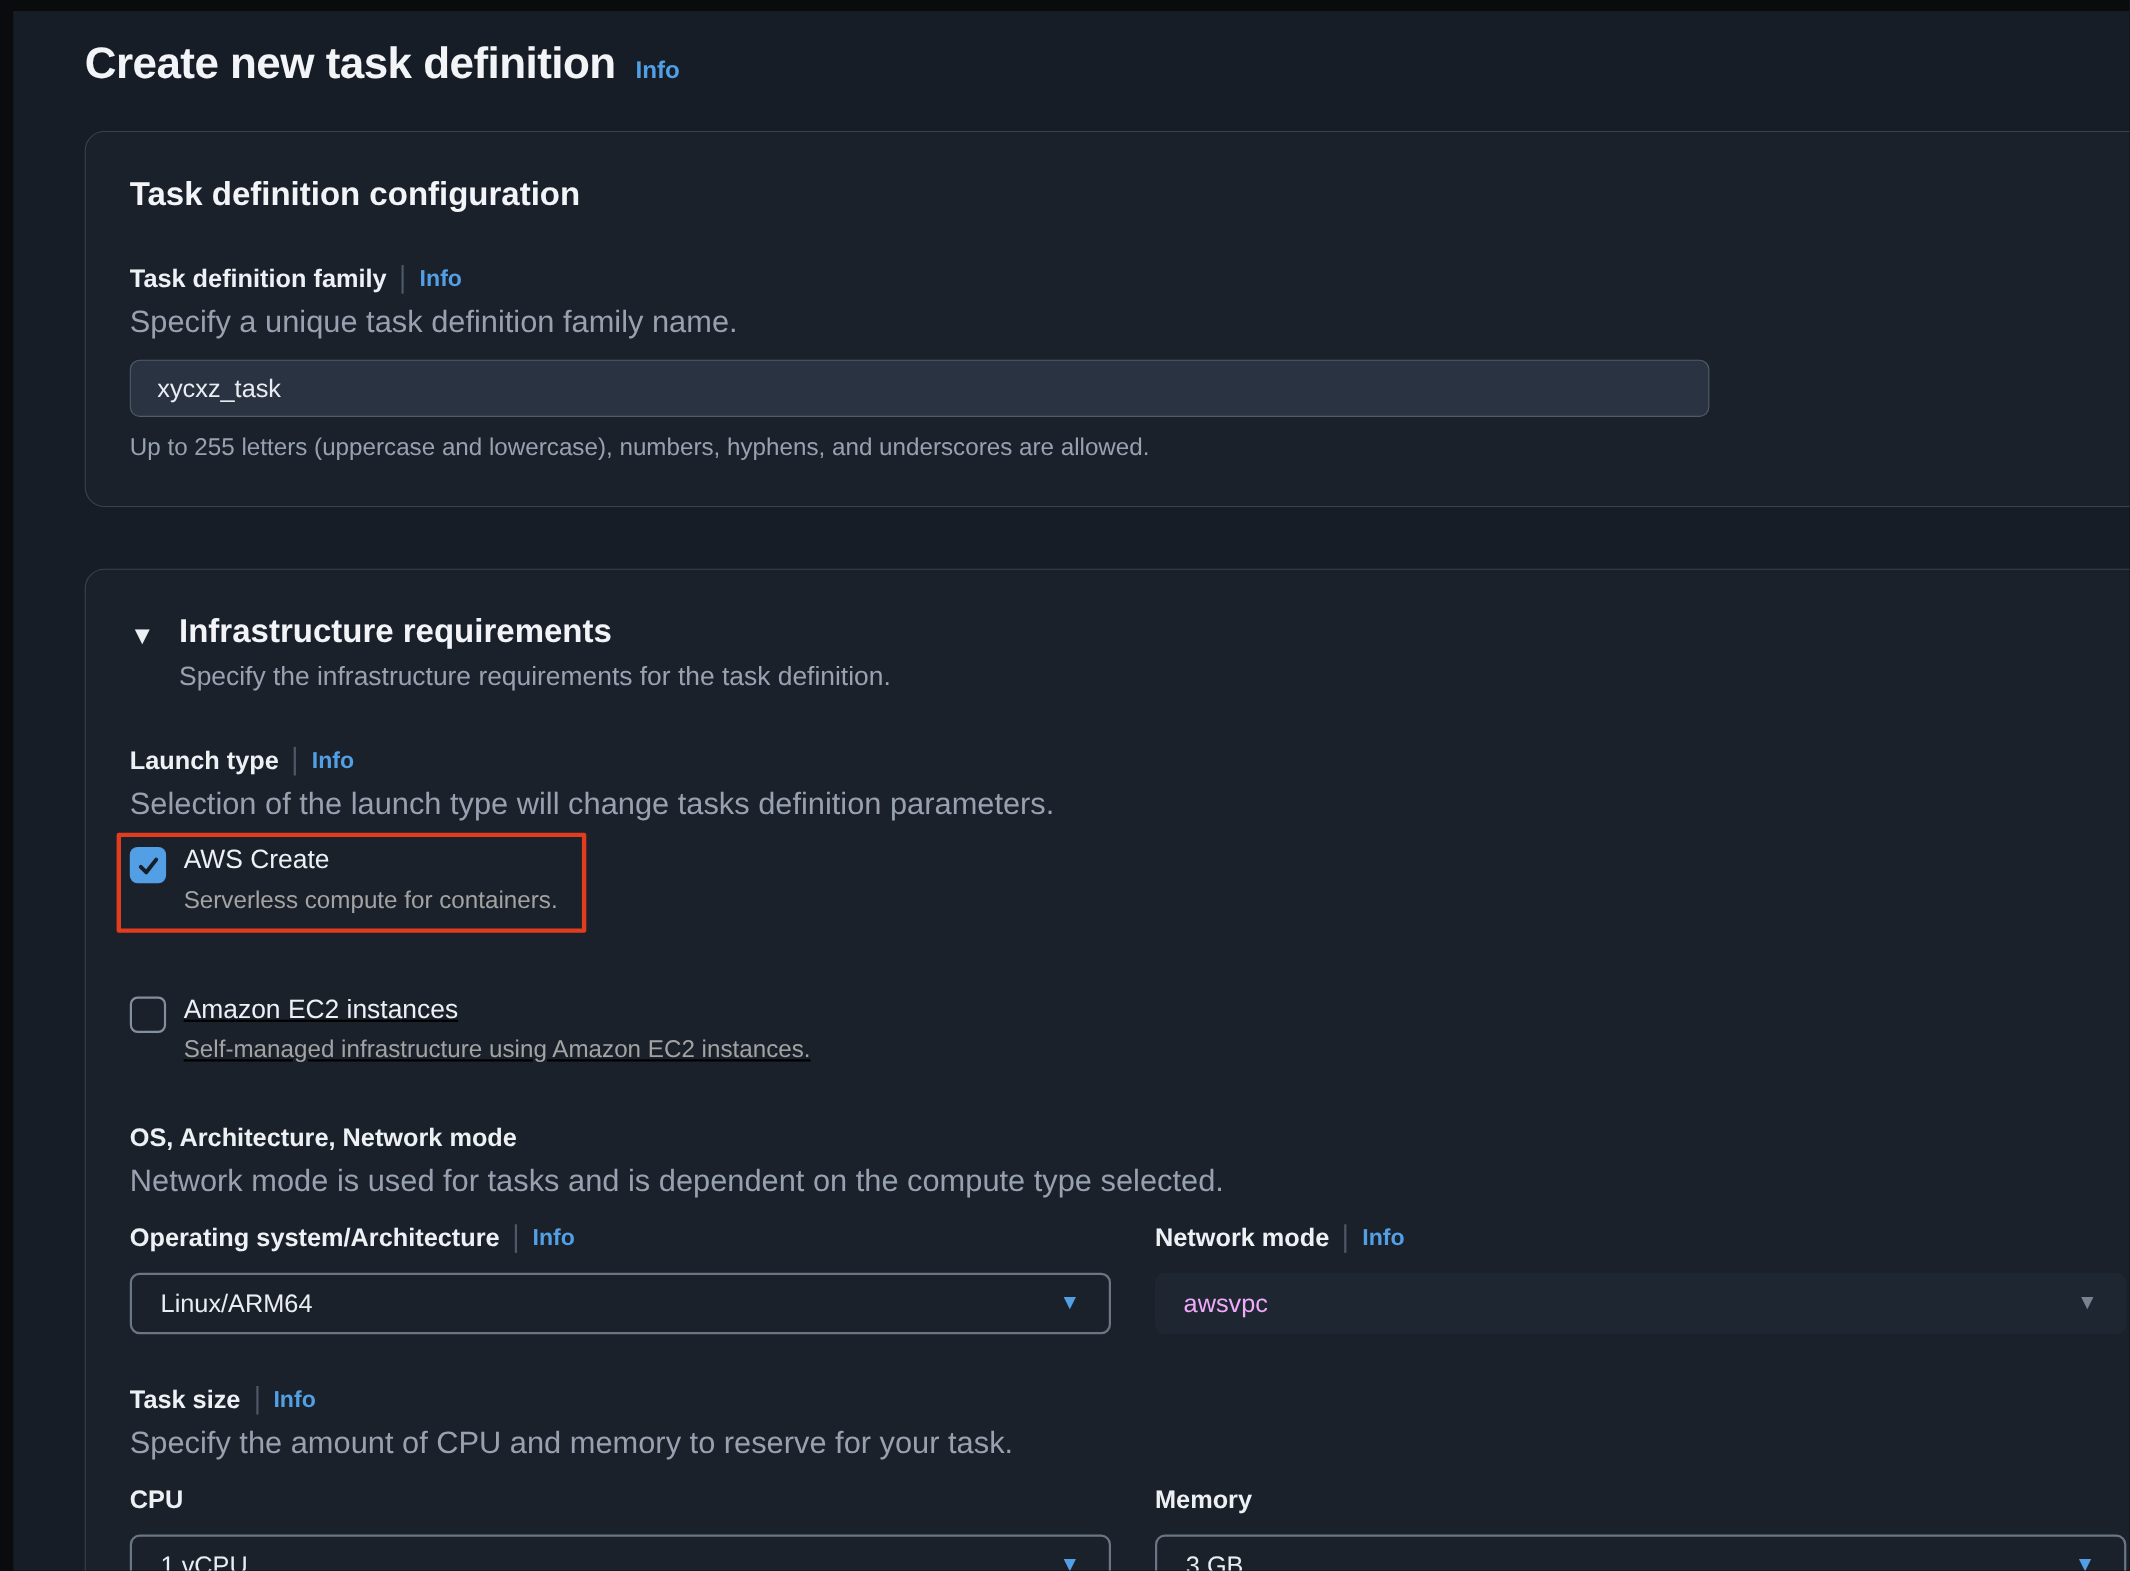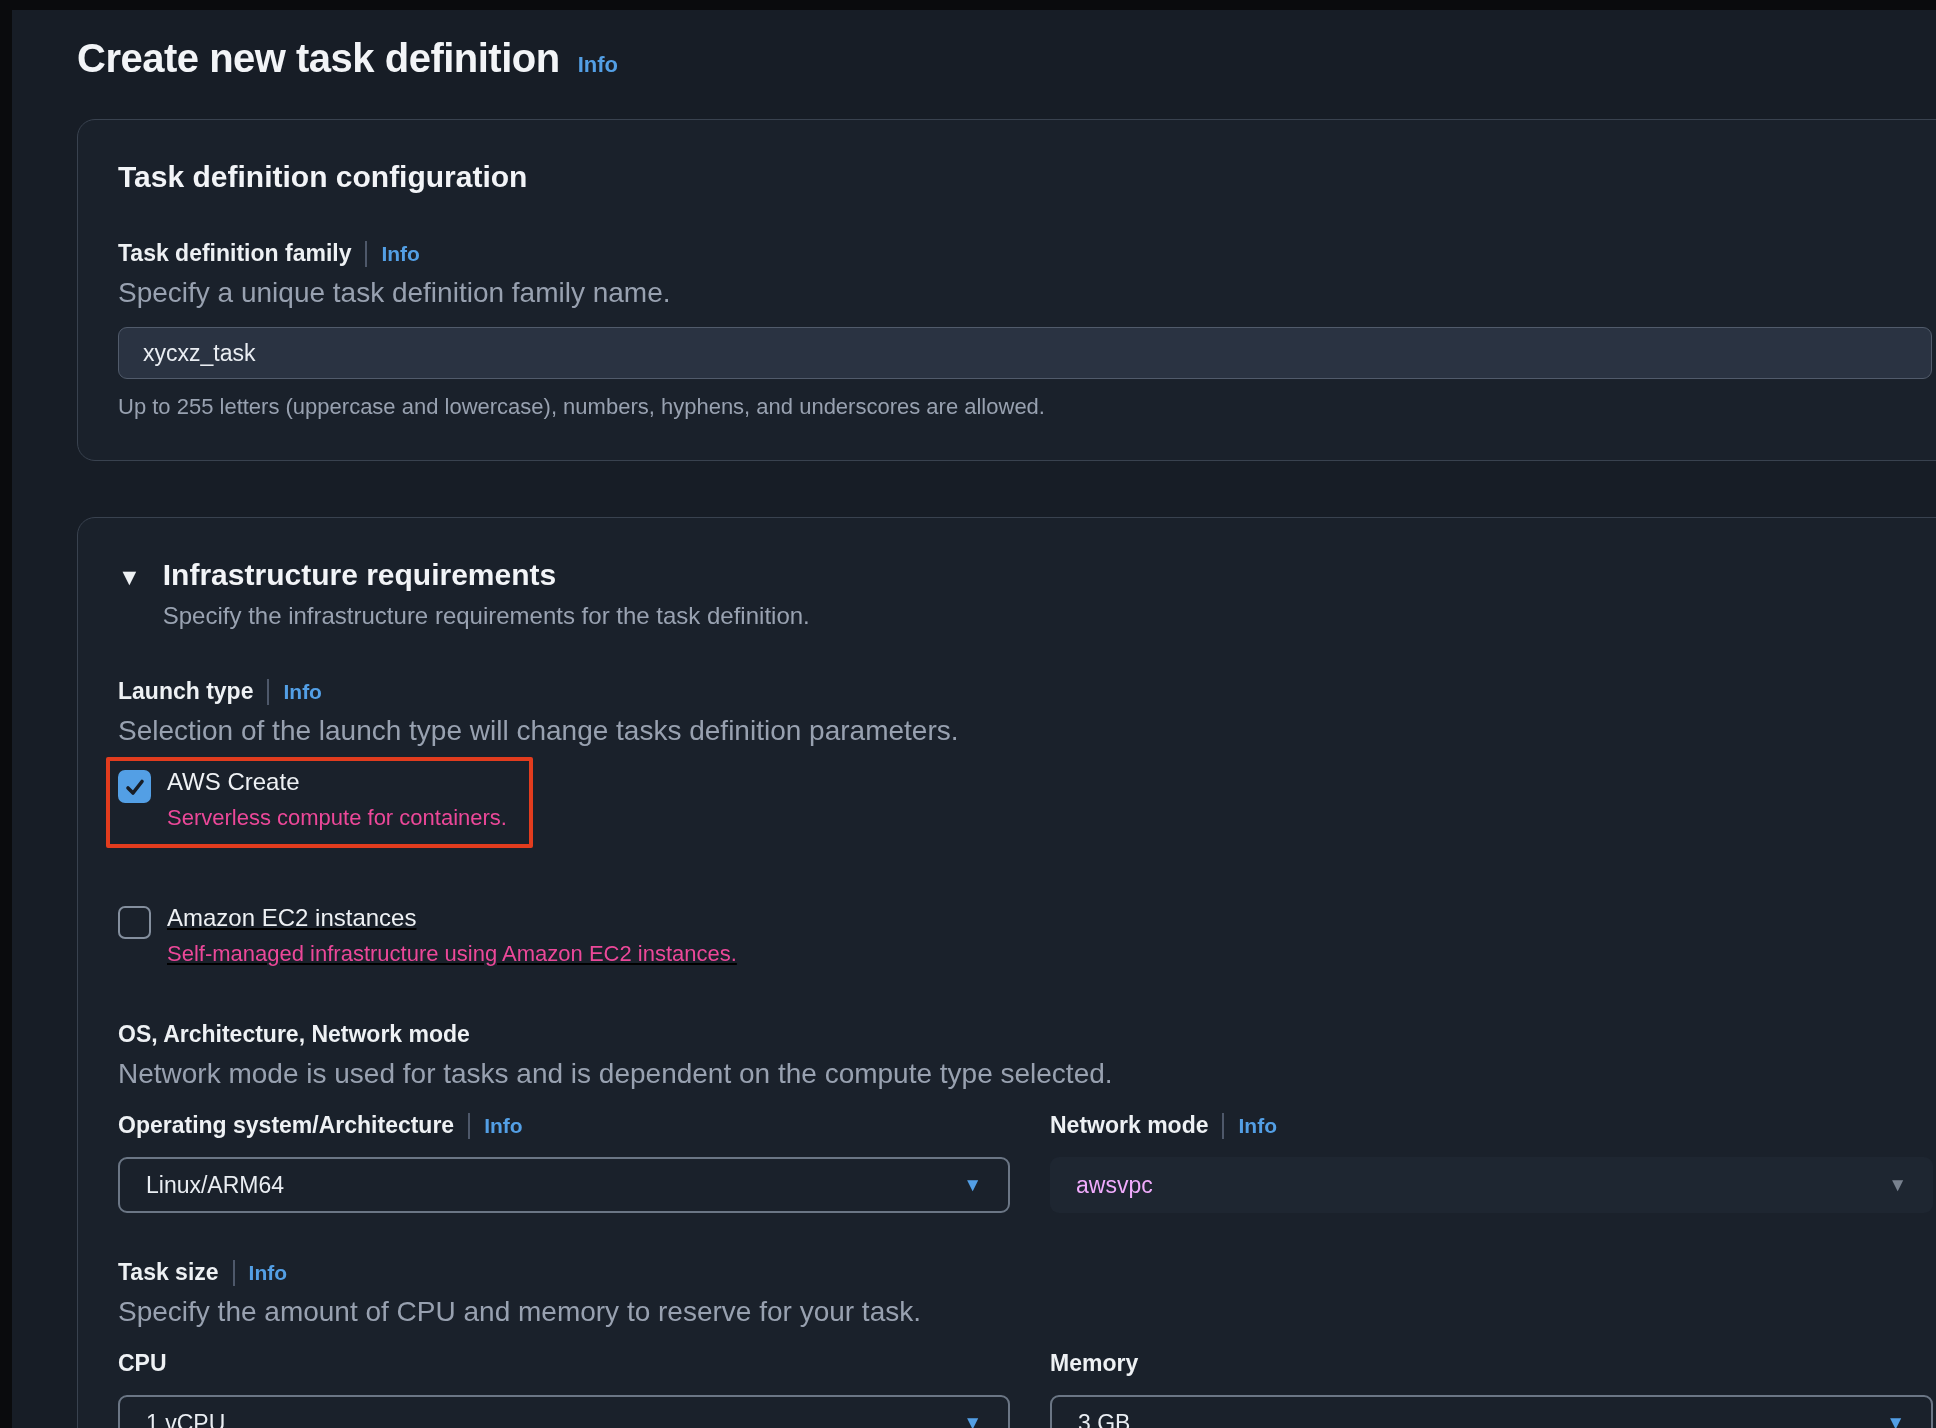--- a/index.html
+++ b/index.html
@@ -45,21 +45,21 @@
   
   .label-row { display:flex; align-items:center; gap:14px; }
   .field-label { font-size:23px; font-weight:700; color:#eef1f4; }
   .label-divider { width:2px; height:26px; background:#4e586a; }
   .field-desc { font-size:28px; color:#98a1b0; margin-top:10px; }
   .field-help { font-size:22px; color:#98a1b0; margin-top:15px; }
 
   
   .text-input {
     margin-top:18px;
-    width:1814px; height:52px;
+    width:1436px; height:52px;
     background:#2a3342;
     border:1px solid #515b6b;
     border-radius:9px;
     color:#e9edf2;
     font-size:23px;
     font-family:"Liberation Sans", sans-serif;
     padding:0 24px;
     outline:none;
   }
 
@@ -88,21 +88,21 @@
     cursor:pointer;
   }
   .checkbox.checked {
     background:#539fe5;
     display:flex; align-items:center; justify-content:center;
   }
   .checkbox.unchecked {
     border:2px solid #848f9e; background:transparent;
   }
   .option-name { font-size:24px; color:#eef1f4; cursor:pointer; }
-  .option-desc { font-size:22px; color:#ec4899; margin-top:9px; }
+  .option-desc { font-size:22px; color:#a3a3a3; margin-top:9px; }
 
   .mt-osheading { margin-top:54px; }
   .mt-grid { margin-top:22px; }
 
   
   .two-col {
     display:grid;
     grid-template-columns:892px 883px;
     column-gap:40px;
   }

